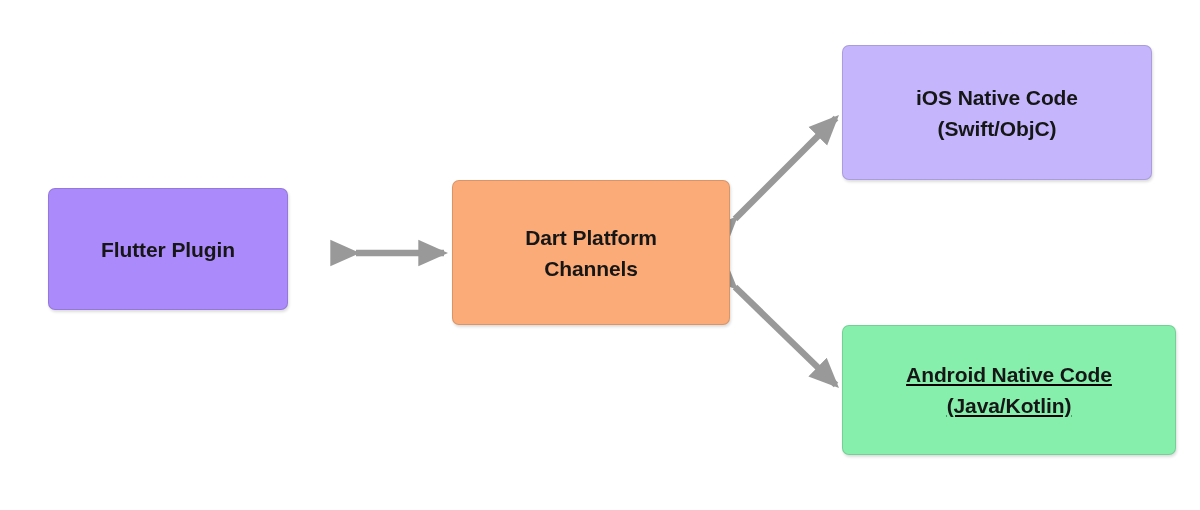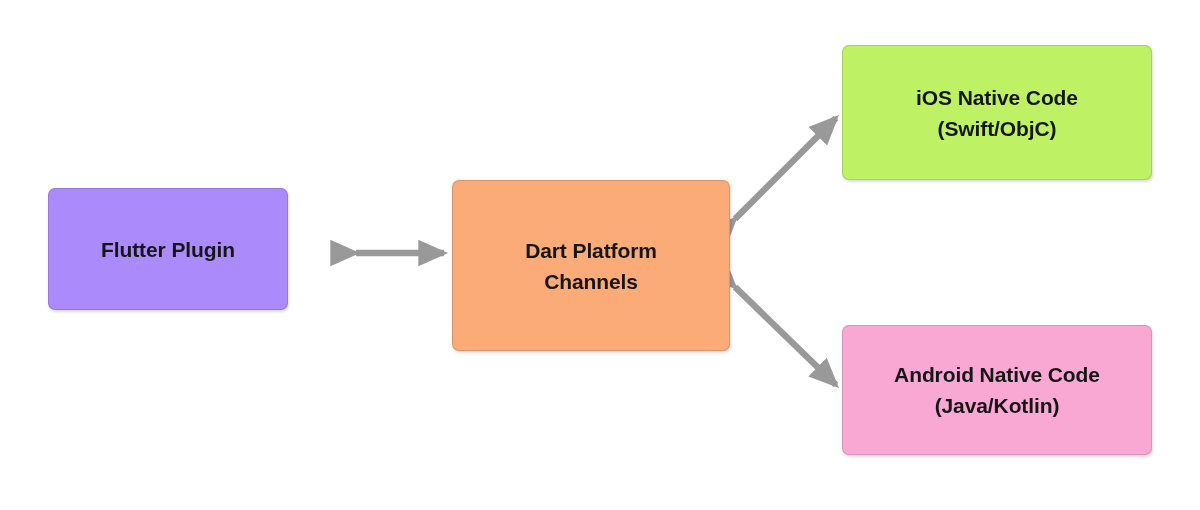--- a/index.html
+++ b/index.html
@@ -35,30 +35,31 @@
     color: #161616;
     letter-spacing: -0.1px;
     white-space: pre-line;
     padding: 0 10px;
   }
   #node-flutter-plugin {
     left: 48px;  top: 188px;  width: 240px; height: 122px;
     background: #ab8bfb;
   }
   #node-dart-platform-channels {
-    left: 452px; top: 180px;  width: 278px; height: 171px;
+    left: 452px; top: 180px;  width: 278px; height: 145px;
     background: #fbab77;
   }
   #node-ios-native-code {
     left: 842px; top: 45px;   width: 310px; height: 135px;
-    background: #bef264;
+    background: #c4b5fd;
   }
   #node-android-native-code {
-    left: 842px; top: 325px;  width: 310px; height: 130px;
-    background: #f9a8d4;
+    left: 842px; top: 325px;  width: 334px; height: 130px;
+    background: #86efac;
+    text-decoration: underline;
   }
   #edges {
     position: absolute;
     left: 0; top: 0;
     width: 1200px;
     height: 510px;
     pointer-events: none;
   }
 </style>
 </head>

